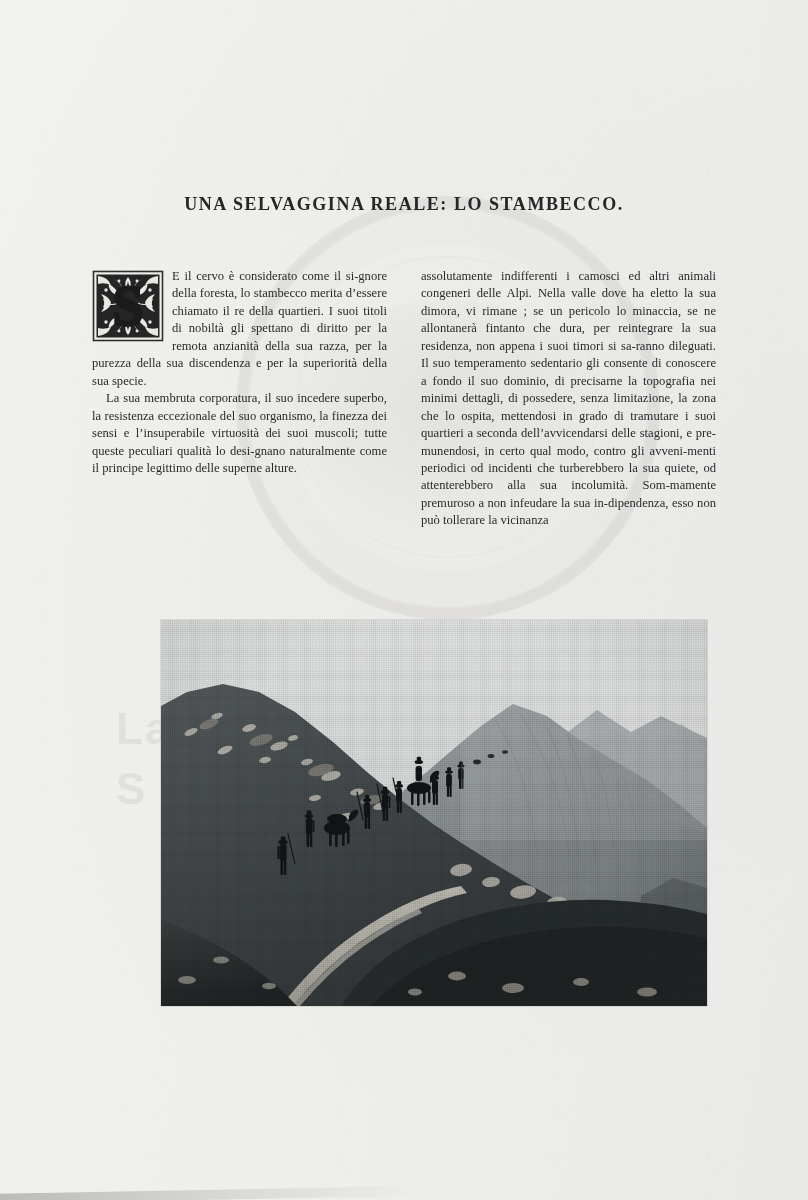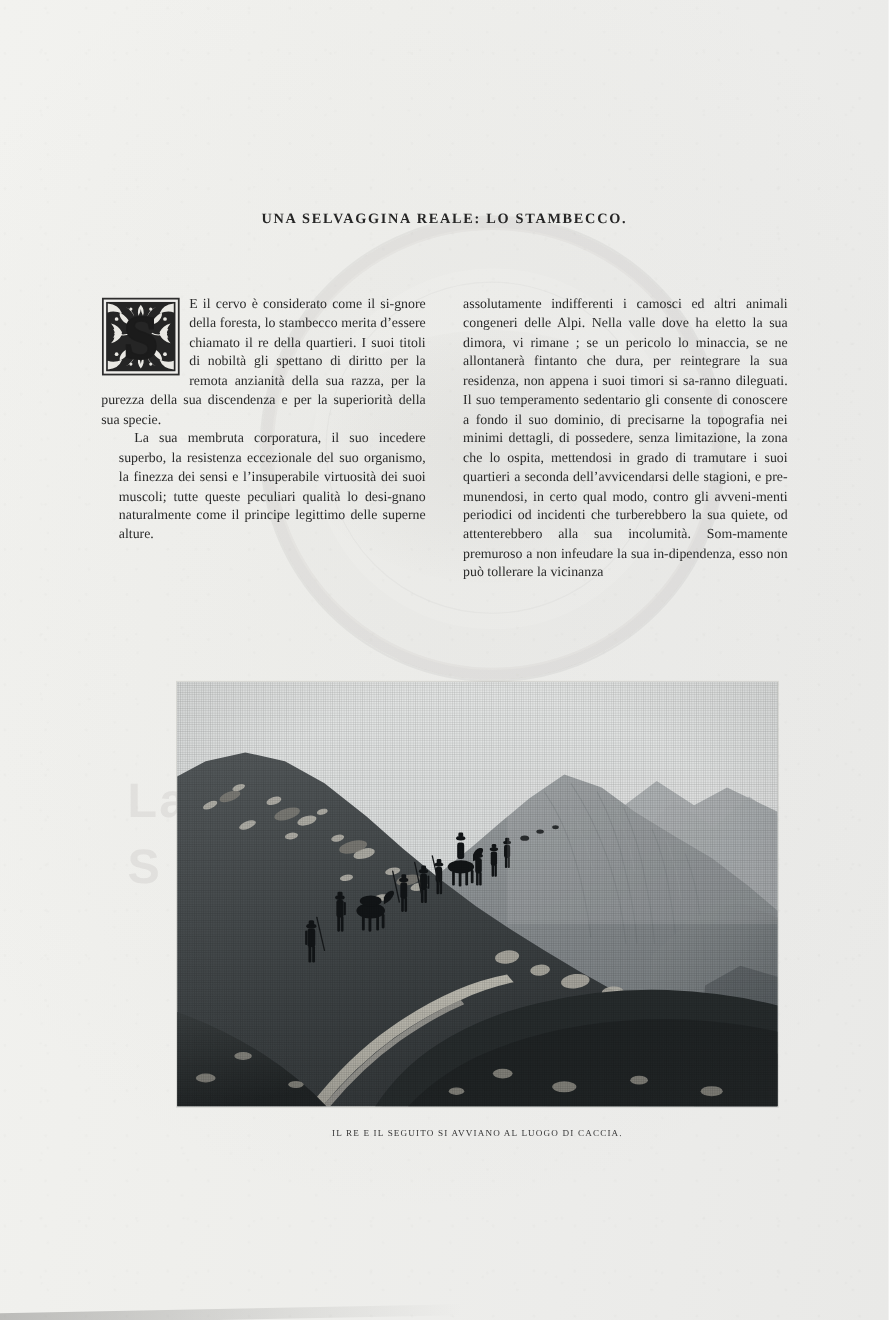--- a/index.html
+++ b/index.html
@@ -83,21 +83,21 @@
   #wm-line1 { left: 116px; top: 704px; font-size: 44px; }
   #wm-line2 { left: 116px; top: 764px; font-size: 44px; }
 
   
   #title {
     position: absolute;
     left: 0;
     right: 0;
     top: 182px;
     text-align: center;
-    font-size: 13px;
+    font-size: 18px;
     letter-spacing: 1.55px;
     color: #262626;
     font-family: "Liberation Serif", "DejaVu Serif", serif;
     white-space: nowrap;
   }
 
   
   #columns {
     position: absolute;
     left: 92px;
@@ -109,21 +109,21 @@
   .col { width: 295px; }
   .col p {
     margin: 0;
     text-align: justify;
     text-justify: inter-word;
     font-size: 12.6px;
     line-height: 17.45px;
     color: #2a2a2a;
     hyphens: manual;
   }
-  .col p.indent { text-indent: 14px; margin-left: 16px; }
+  .col p.indent { text-indent: 14px; }
   .col p + p { margin-top: 0; }
 
   
   #dropcap {
     float: left;
     width: 72px;
     height: 72px;
     margin: 2px 8px 1px 0;
     position: relative;
     shape-outside: inset(0);
@@ -487,16 +487,15 @@
 
       <rect x="300" y="60" width="246" height="160" fill="#e3e5e5" opacity=".12"></rect>
 
       </svg>
       <div></div>
 
     <div id="halftone"></div>
     <div id="photo-vignette"></div>
   </div>
 
-  <div id="caption">IL RE E IL SEGUITO SI AVVIANO AL LUOGO DI CACCIA.</div>
 
   <div id="scan-edge"></div>
 </div>
 
 </body></html>

